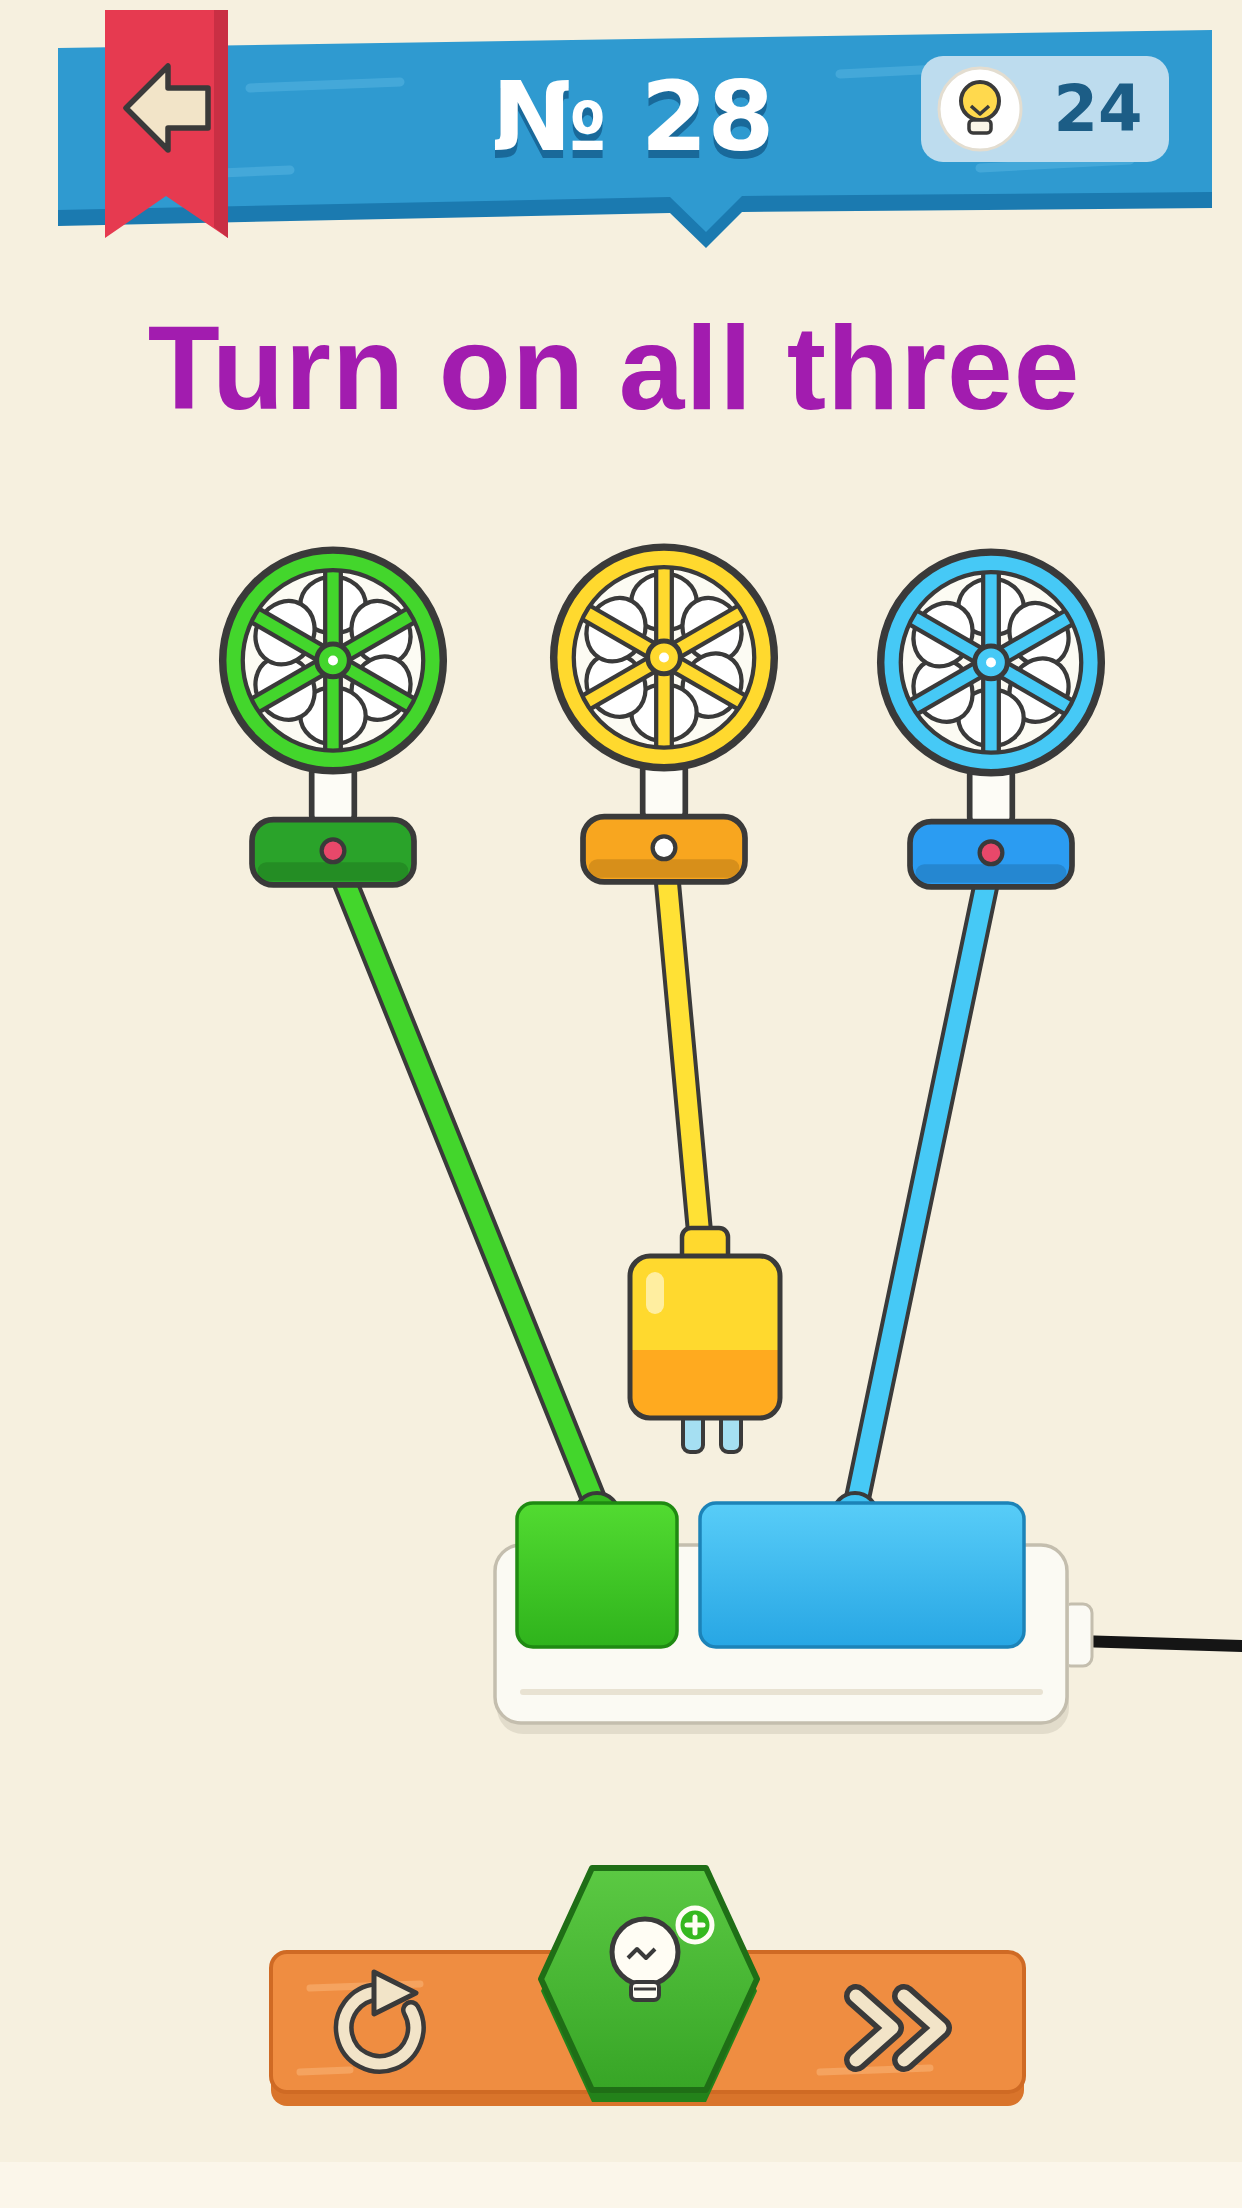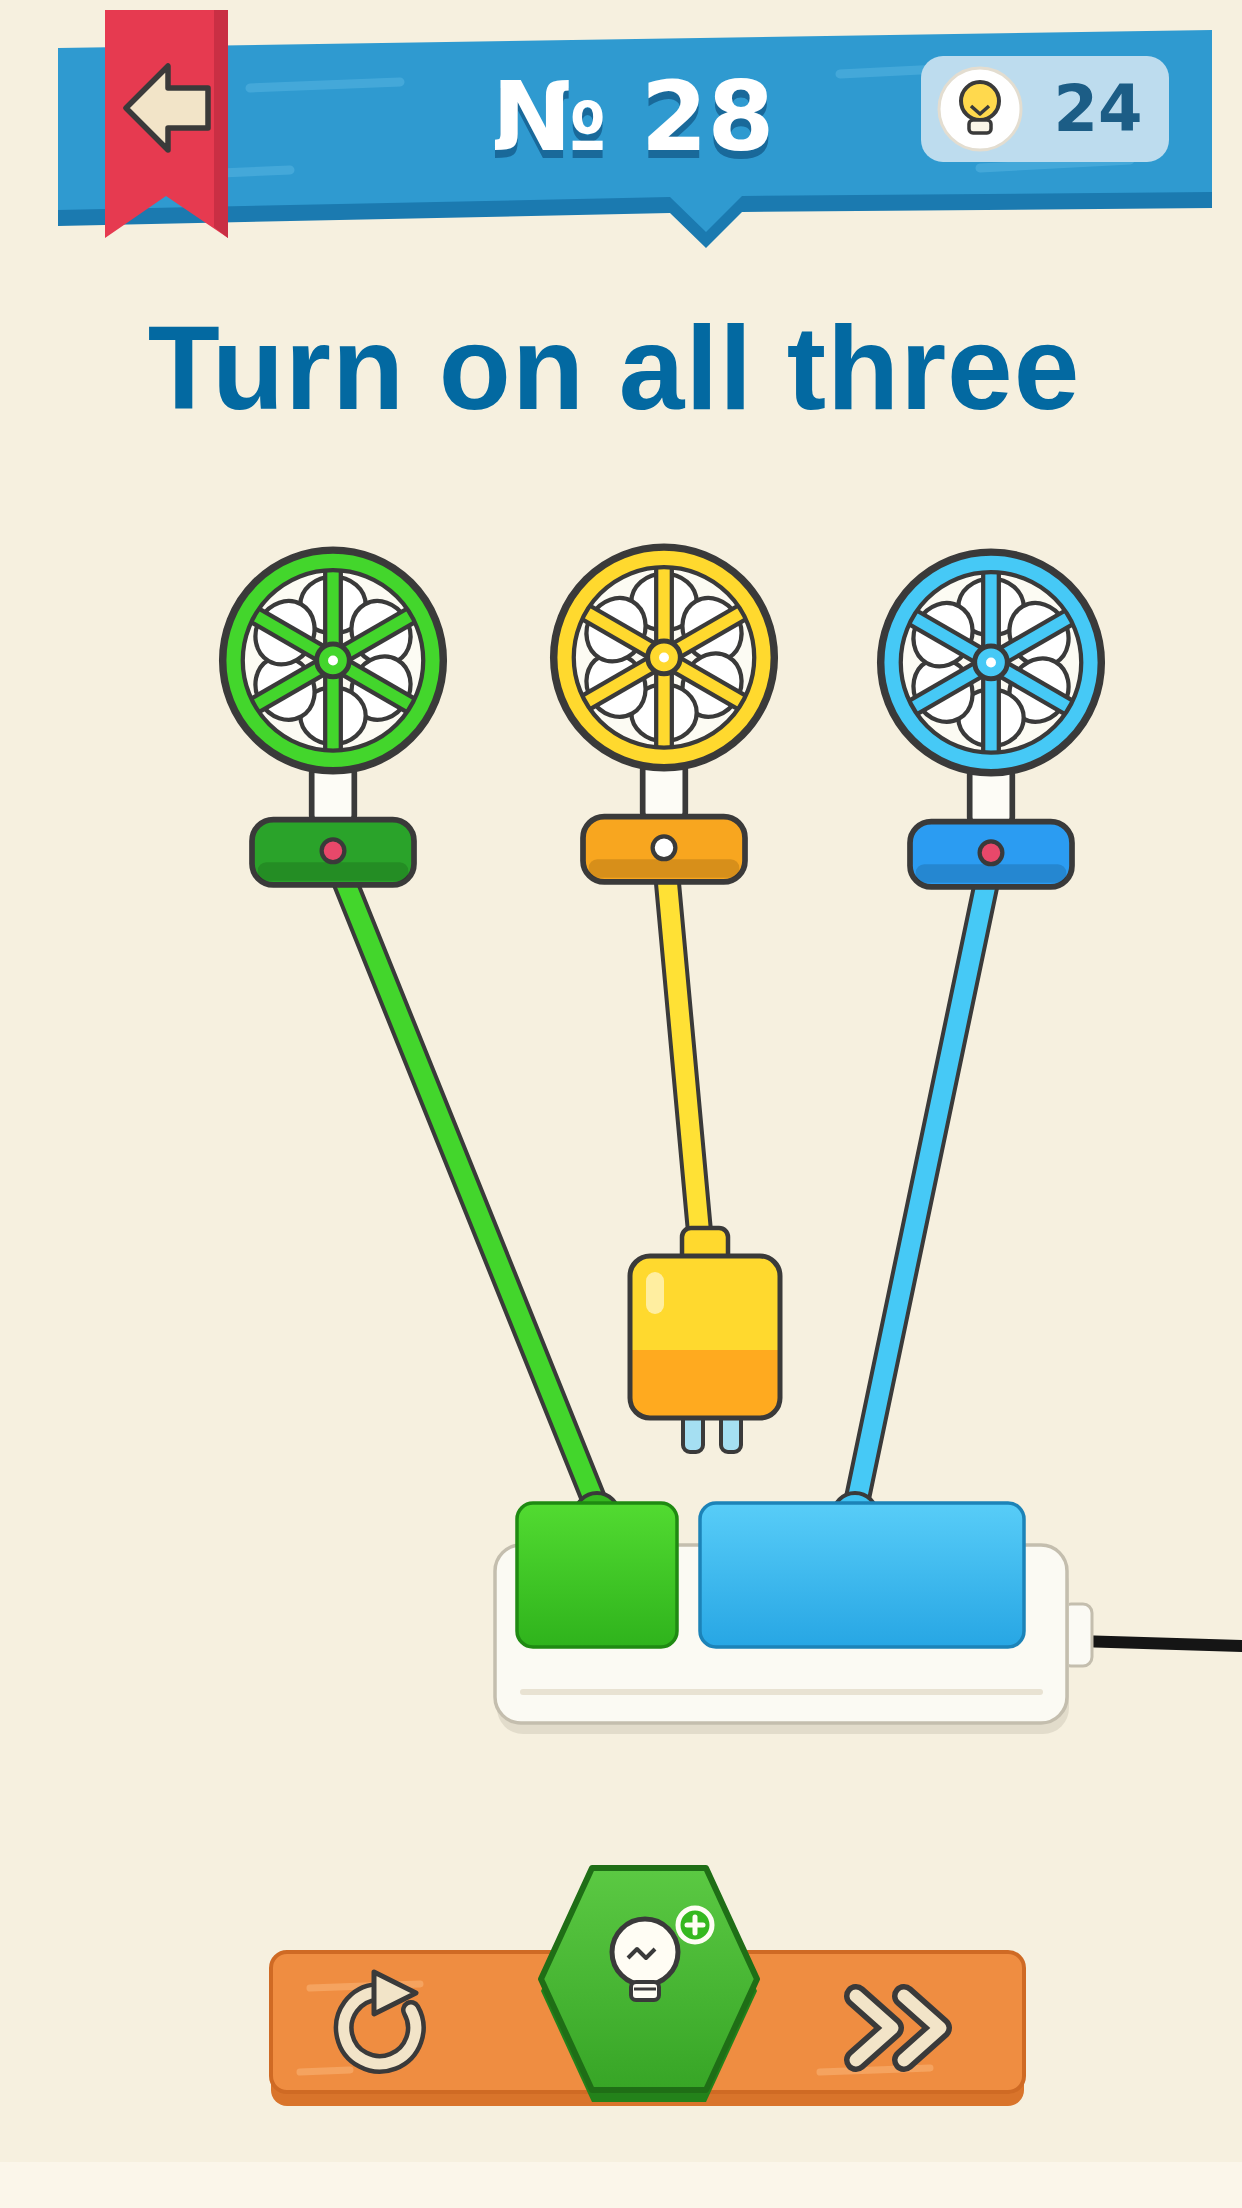--- a/index.html
+++ b/index.html
@@ -9,21 +9,21 @@
   }
   .abs{position:absolute;}
   svg{display:block;}
   .level-text{font-family:"DejaVu Sans",sans-serif;font-weight:bold;font-size:96px;text-anchor:middle;}
   .level-main{fill:#ffffff;}
   .level-shadow{fill:#19699a;}
   .count-text{font-family:"DejaVu Sans",sans-serif;font-weight:bold;font-size:64px;fill:#1c5d86;text-anchor:middle;}
   .page-title{
     left:0;top:300px;width:1228px;text-align:center;
     font-family:"Liberation Sans",sans-serif;font-weight:800;
-    font-size:118px;letter-spacing:1px;color:#0369a1;
+    font-size:118px;letter-spacing:1px;color:#a21caf;
   }
   .bottom-safe{left:0;bottom:0;width:1242px;height:46px;background:#fbf6ea;}
 </style>
 </head>
 <body>
 
 <div class="screen">
 
   <svg class="abs" style="left:0;top:0;" width="1242" height="280" viewBox="0 0 1242 280">
 

